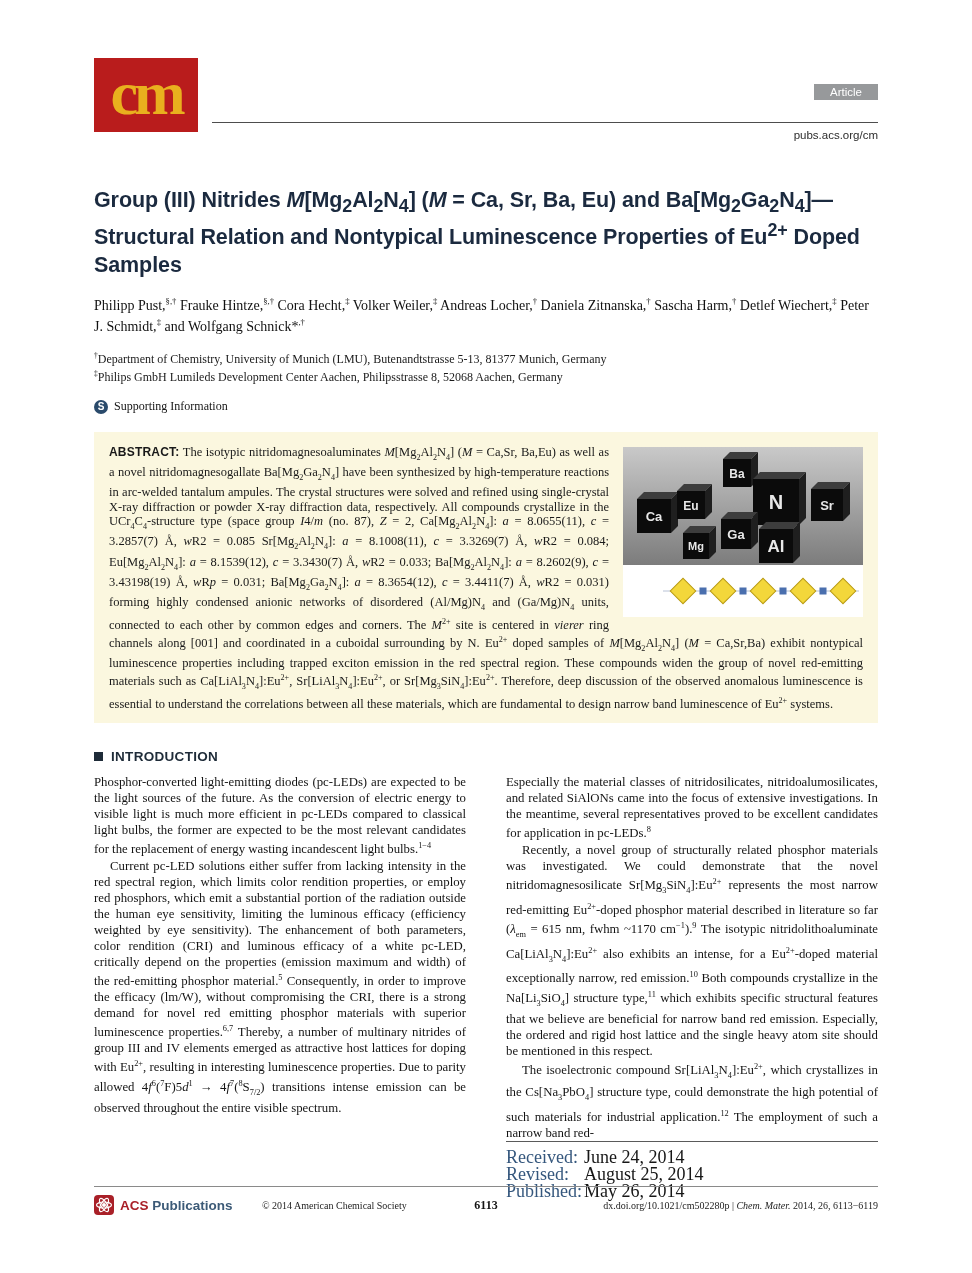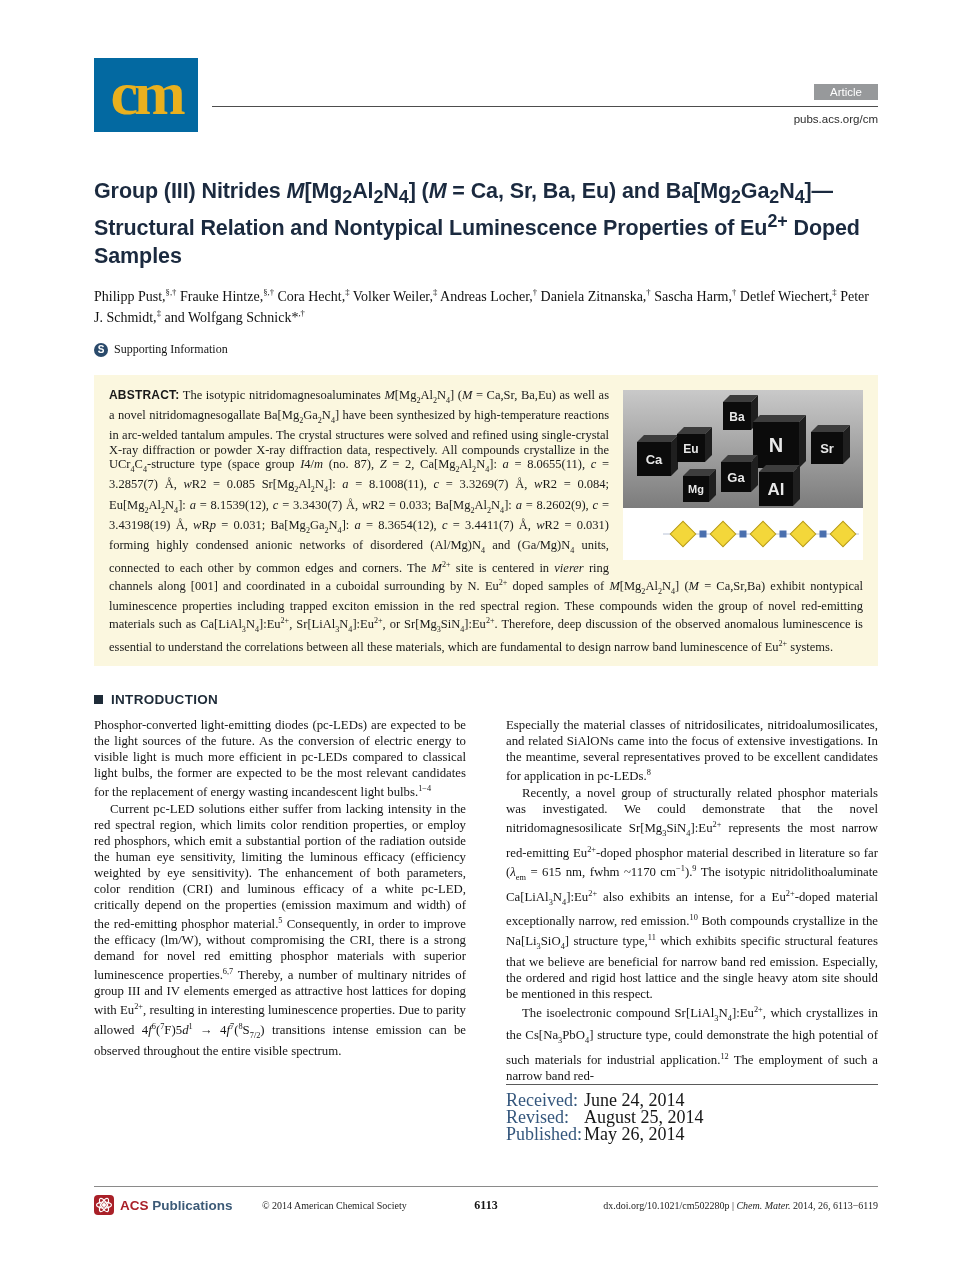--- a/index.html
+++ b/index.html
@@ -3,26 +3,26 @@
 <meta charset="utf-8">
 <style>
   * { box-sizing: border-box; margin: 0; padding: 0; }
   html, body { width: 972px; height: 1273px; background: #ffffff; }
   body { font-family: "Liberation Serif", serif; color: #141414; position: relative; overflow: hidden; }
   .page { width: 972px; height: 1273px; padding: 58px 94px 0 94px; position: relative; }
 
   
   .header { display: flex; align-items: flex-start; }
   .logo { display: flex; align-items: flex-start; }
-  .logo-cm { width: 104px; height: 74px; background: #0369a1; color: #e9b01e; font-family: "Liberation Serif", serif; font-weight: bold; font-size: 62px; line-height: 70px; text-align: center; letter-spacing: -4px; }
+  .logo-cm { width: 104px; height: 74px; background: #b91c1c; color: #e9b01e; font-family: "Liberation Serif", serif; font-weight: bold; font-size: 62px; line-height: 70px; text-align: center; letter-spacing: -4px; }
   .logo-text { margin-left: 10px; padding-top: 10px; font-family: "Liberation Sans", sans-serif; font-weight: bold; }
   .lt1 { font-size: 24px; color: #8d9194; line-height: 1.05; letter-spacing: -0.5px; }
   .lt2 { font-size: 31px; color: #4a4f52; line-height: 1.0; letter-spacing: -0.5px; }
   .header-right { flex: 1; margin-left: 14px; padding-top: 26px; }
-  .badge-row { display: flex; justify-content: flex-end; border-bottom: 1.5px solid #4d4d4d; padding-bottom: 6px; }
+  .badge-row { display: flex; justify-content: flex-end; border-bottom: 1.5px solid #4d4d4d; padding-bottom: 22px; }
   .article-badge { background: #97999b; color: #ffffff; font-family: "Liberation Sans", sans-serif; font-size: 11.5px; padding: 2px 16px; }
   .url-row { text-align: right; font-family: "Liberation Sans", sans-serif; font-size: 11.5px; color: #2c2c2c; padding-top: 6px; }
 
   
   .title { margin-top: 46px; font-family: "Liberation Sans", sans-serif; font-weight: bold; font-size: 21.5px; line-height: 1.3; color: #1b2a3f; letter-spacing: -0.1px; }
   .authors { margin-top: 15px; font-size: 14px; line-height: 1.55; color: #111; }
   .authors sup, .affil sup { font-size: 62%; }
   .affils { margin-top: 12px; }
   .affil { font-size: 12px; line-height: 1.5; color: #1a1a1a; }
   .supporting { margin-top: 13px; display: flex; align-items: center; gap: 6px; font-size: 12px; }
@@ -79,20 +79,24 @@
       <div class="url-row">
         <span>pubs.acs.org/cm</span>
       </div>
     </div>
   </header>
 
   <h1 class="title">Group (III) Nitrides <i>M</i>[Mg<sub>2</sub>Al<sub>2</sub>N<sub>4</sub>] (<i>M</i> = Ca, Sr, Ba, Eu) and Ba[Mg<sub>2</sub>Ga<sub>2</sub>N<sub>4</sub>]—Structural Relation and Nontypical Luminescence Properties of Eu<sup>2+</sup> Doped Samples</h1>
 
   <div class="authors">Philipp Pust,<sup>§,†</sup> Frauke Hintze,<sup>§,†</sup> Cora Hecht,<sup>‡</sup> Volker Weiler,<sup>‡</sup> Andreas Locher,<sup>†</sup> Daniela Zitnanska,<sup>†</sup> Sascha Harm,<sup>†</sup> Detlef Wiechert,<sup>‡</sup> Peter J. Schmidt,<sup>‡</sup> and Wolfgang Schnick*<sup>,†</sup></div>
 
+  <div class="affils">
+    <p class="affil"><sup>†</sup>Department of Chemistry, University of Munich (LMU), Butenandtstrasse 5-13, 81377 Munich, Germany</p>
+    <p class="affil"><sup>‡</sup>Philips GmbH Lumileds Development Center Aachen, Philipsstrasse 8, 52068 Aachen, Germany</p>
+  </div>
 
   <div class="supporting">
     <span class="s-icon">S</span>
     <span>Supporting Information</span>
   </div>
 
   <div class="abstract">
     <div class="abs-figure">
       <svg width="240" height="170" viewBox="0 0 240 170">
         <defs>

